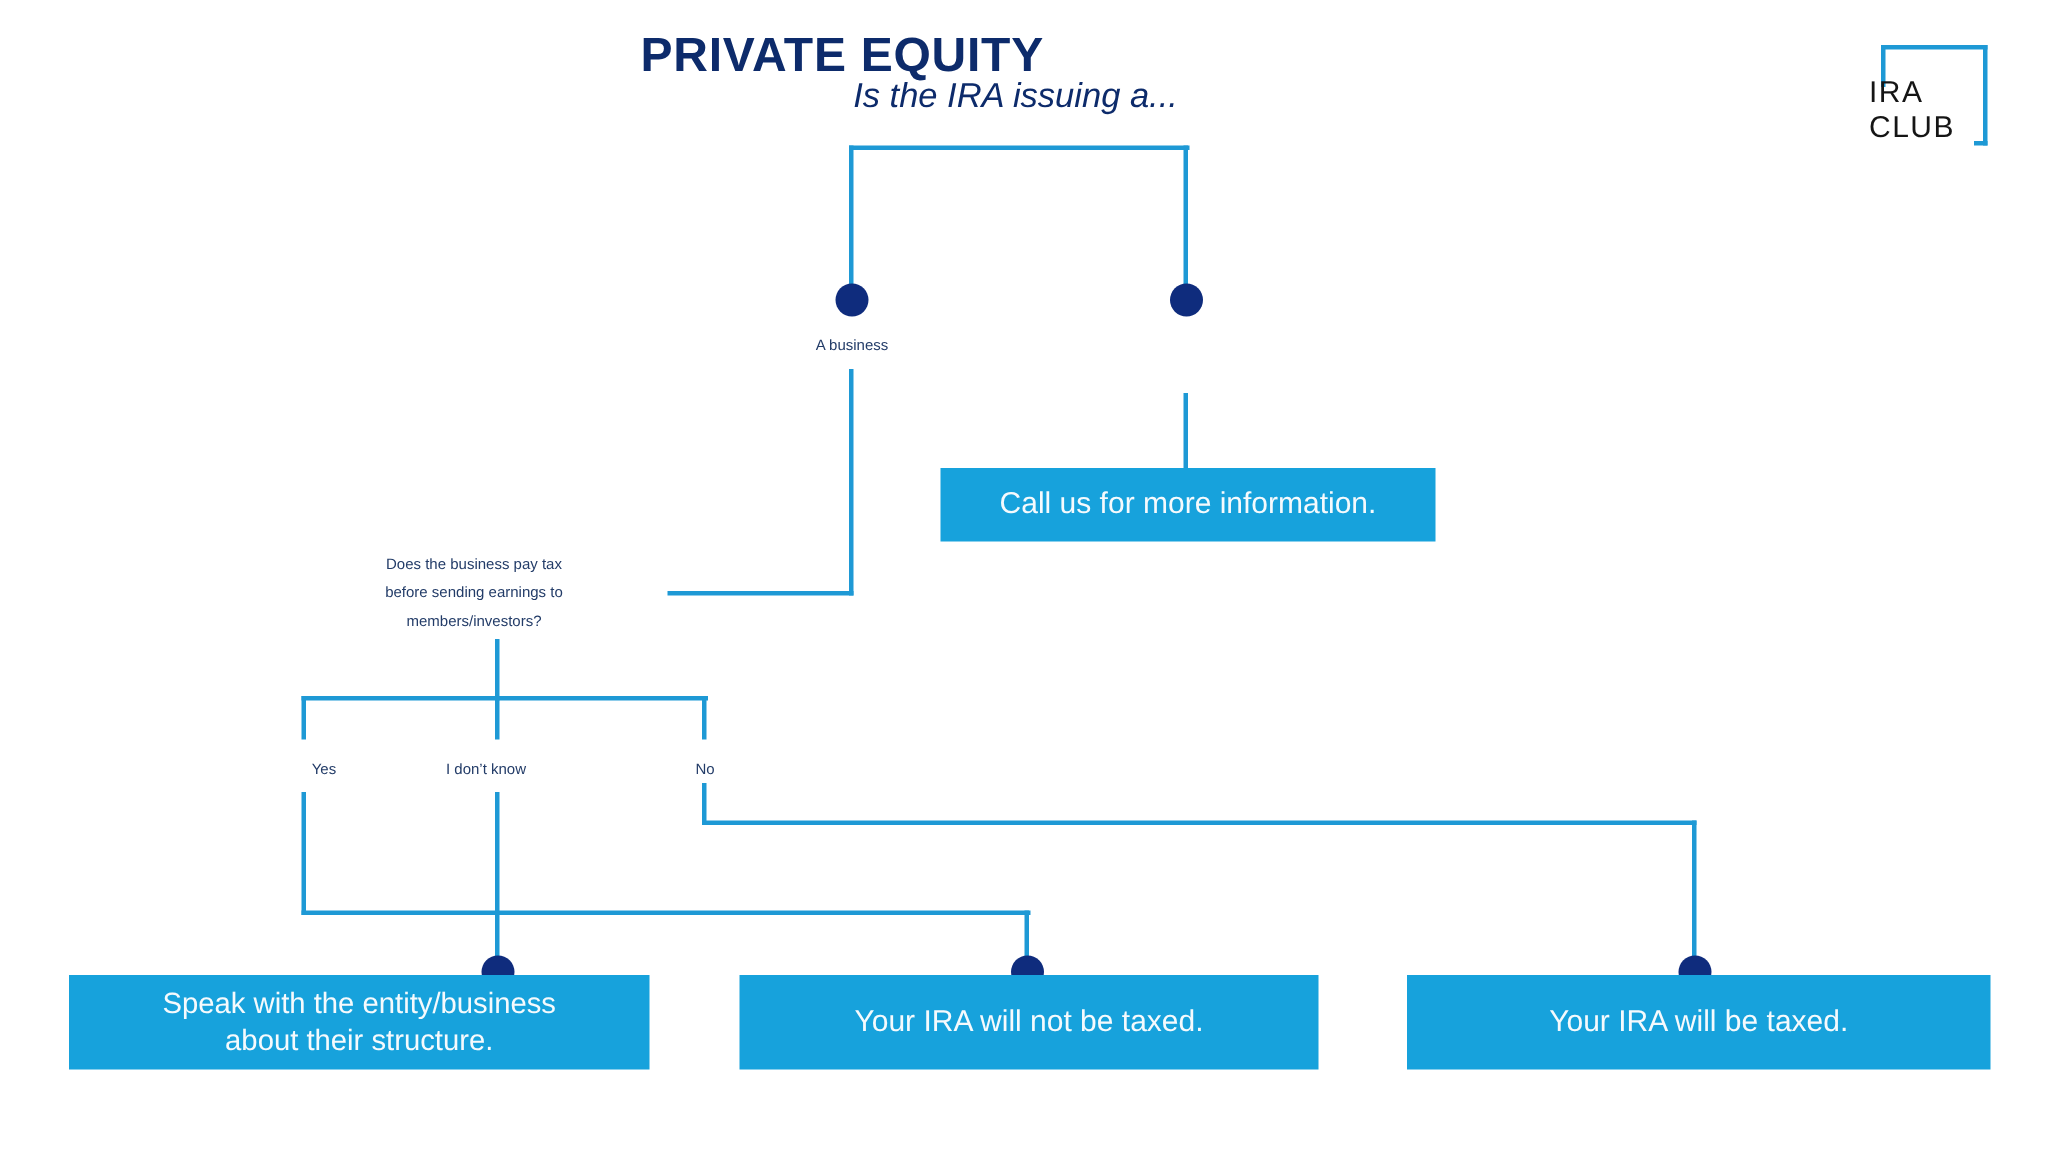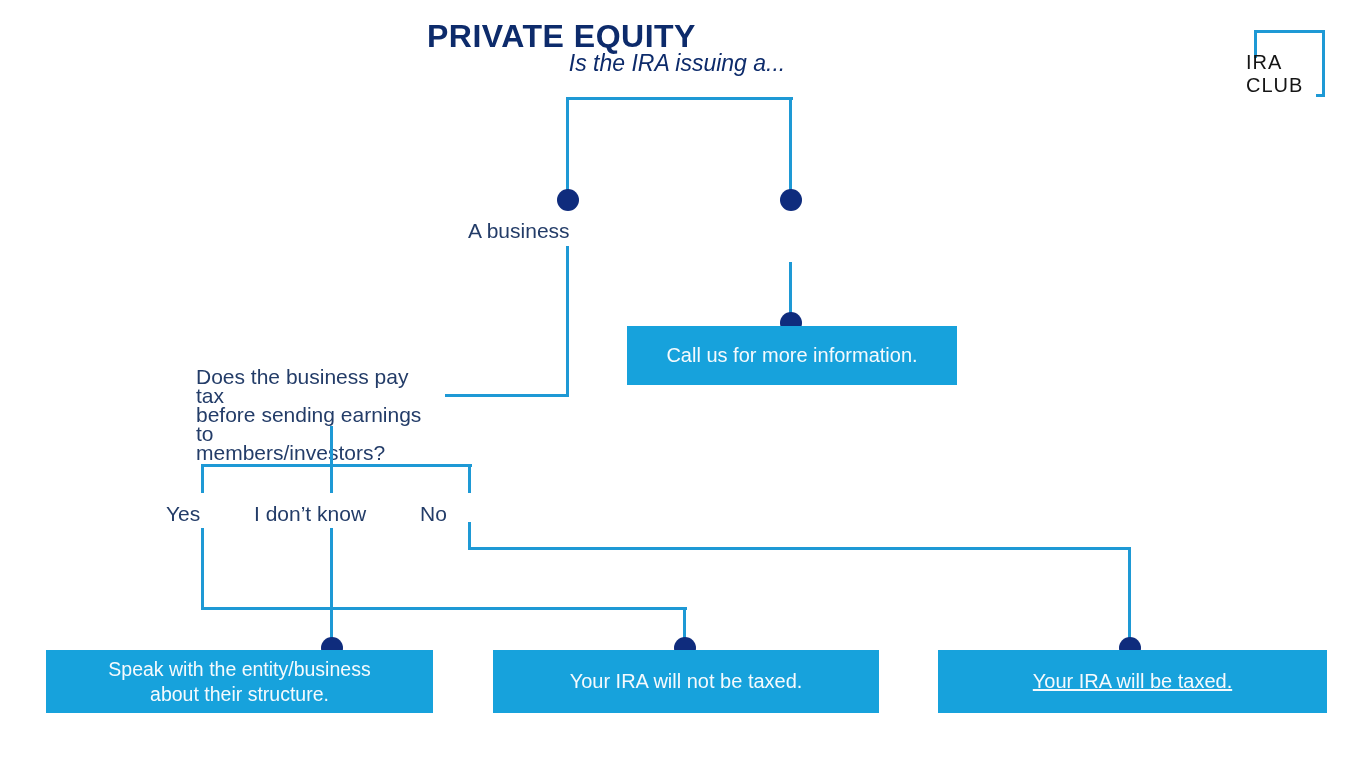--- a/index.html
+++ b/index.html
@@ -7,21 +7,21 @@
     --title:#0D2B6B; --label:#233C68; --boxText:#F5FAFD; --logoText:#151515; --bg:#FFFFFF;
   }
   html,body{margin:0;padding:0;}
   body{background:#e8e8e8;font-family:"Liberation Sans",sans-serif;}
   #canvas{
     position:relative;width:1366px;height:768px;background:var(--bg);
     overflow:hidden;margin:0 auto;
   }
   .line{position:absolute;background:var(--line);}
   .dot{position:absolute;width:22px;height:22px;border-radius:50%;background:var(--dot);}
-  .lbl{position:absolute;color:var(--label);font-size:21px;line-height:19px;text-align:left;}
+  .lbl{position:absolute;color:var(--label);font-size:10px;line-height:19px;text-align:center;}
   .preline{white-space:pre-line;}
   .cbox{
     position:absolute;background:var(--box);color:var(--boxText);
     display:flex;align-items:center;justify-content:center;text-align:center;
     font-size:20px;line-height:25px;
   }
   .title{
     position:absolute;left:427px;top:18px;width:500px;text-align:left;
     color:var(--title);font-size:32px;font-weight:bold;letter-spacing:.5px;
   }
@@ -53,21 +53,21 @@
 
   <div class="line" style="left:566px;top:97px;width:227px;height:3px;"></div>
   <div class="line" style="left:566px;top:97px;width:3px;height:93px;"></div>
   <div class="line" style="left:789px;top:97px;width:3px;height:93px;"></div>
   <div class="dot" style="left:557px;top:189px;"></div>
   <div class="dot" style="left:780px;top:189px;"></div>
   <div class="lbl" style="left:468px;top:221px;width:200px;">A business</div>
 
   <div class="line" style="left:789px;top:262px;width:3px;height:62px;"></div>
   <div class="dot" style="left:780px;top:312px;"></div>
-  <div class="cbox" style="left:627px;top:326px;width:330px;height:59px;">Call us for more information.</div>
+  <div class="cbox" style="left:627px;top:312px;width:330px;height:49px;">Call us for more information.</div>
 
   <div class="line" style="left:566px;top:246px;width:3px;height:151px;"></div>
   <div class="line" style="left:445px;top:394px;width:124px;height:3px;"></div>
   <div class="lbl preline" style="left:196px;top:367px;width:240px;">Does the business pay tax
 before sending earnings to
 members/investors?</div>
 
   <div class="line" style="left:330px;top:426px;width:3px;height:41px;"></div>
   <div class="line" style="left:201px;top:464px;width:271px;height:3px;"></div>
   <div class="line" style="left:201px;top:464px;width:3px;height:29px;"></div>
@@ -87,15 +87,15 @@
   <div class="line" style="left:468px;top:547px;width:663px;height:3px;"></div>
   <div class="line" style="left:1128px;top:547px;width:3px;height:101px;"></div>
 
   <div class="dot" style="left:321px;top:637px;"></div>
   <div class="dot" style="left:674px;top:637px;"></div>
   <div class="dot" style="left:1119px;top:637px;"></div>
 
   <div class="cbox preline" style="left:46px;top:650px;width:387px;height:63px;font-size:19.5px;">Speak with the entity/business
 about their structure.</div>
   <div class="cbox" style="left:493px;top:650px;width:386px;height:63px;">Your IRA will not be taxed.</div>
-  <div class="cbox" style="left:938px;top:650px;width:389px;height:63px;text-decoration:underline;">Your IRA will be taxed.</div>
+  <div class="cbox" style="left:938px;top:650px;width:389px;height:63px;">Your IRA will be taxed.</div>
 
 </div>
 
 </body></html>

